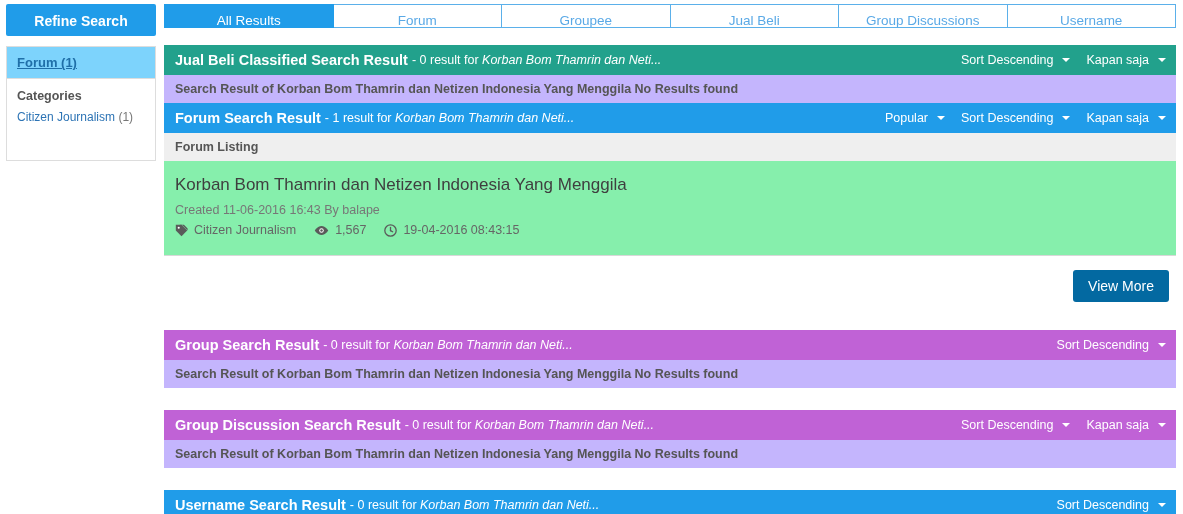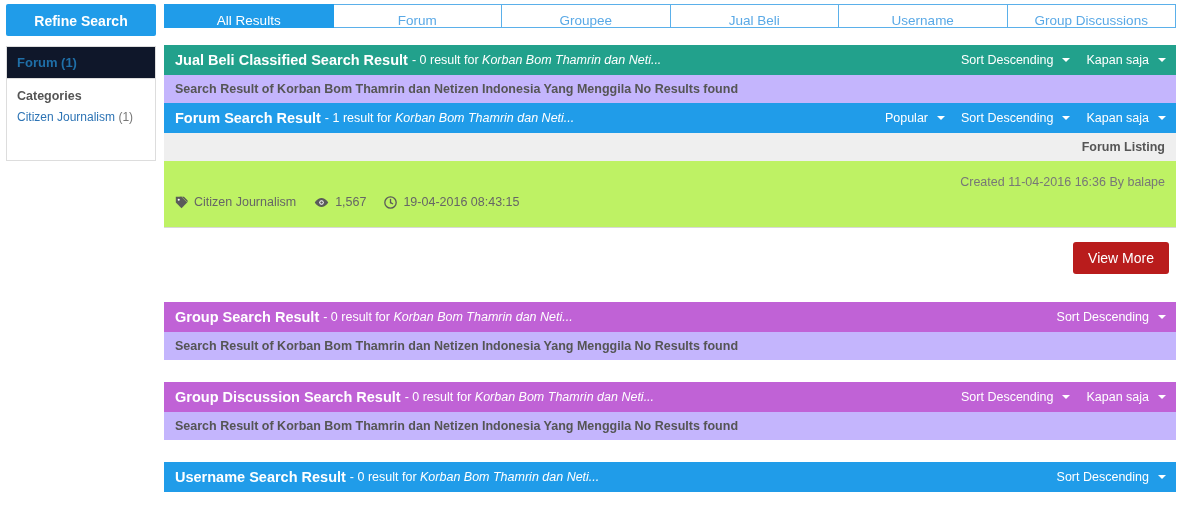--- a/index.html
+++ b/index.html
@@ -38,26 +38,27 @@
     font-family: "Liberation Sans", sans-serif;
   }
   .refine-panel {
     margin-top: 10px;
     width: 150px;
     border: 1px solid #dddddd;
     background: #ffffff;
     padding-bottom: 30px;
   }
   .refine-panel-head {
-    background: #0f172a;
+    background: #7dd3fc;
     border-bottom: 1px solid #dddddd;
     padding: 8px 10px;
     font-size: 13px;
     font-weight: bold;
     color: #1f6fa8;
+    text-decoration: underline;
   }
   .refine-cat-title {
     padding: 10px 10px 4px 10px;
     font-size: 12.5px;
     font-weight: bold;
     color: #555555;
   }
   .refine-cat-item {
     padding: 3px 10px 6px 10px;
     font-size: 12px;
@@ -146,23 +147,22 @@
 
   .noresult {
     background: #c4b5fd;
     padding: 7px 11px;
     font-size: 12.5px;
     font-weight: bold;
     color: #555555;
   }
 
   .listing-card {
-    background: #bef264;
+    background: #86efac;
     border-bottom: 1px solid #d8d8d8;
-    text-align: right;
   }
   .listing-head {
     background: #efefef;
     padding: 7px 11px;
     font-size: 12.5px;
     font-weight: bold;
     color: #555555;
   }
   .listing-body { padding: 14px 11px 18px 11px; }
   .listing-title {
@@ -188,21 +188,21 @@
     margin-right: 18px;
   }
   .meta-item svg { margin-right: 6px; }
 
   .viewmore-row {
     display: flex;
     justify-content: flex-end;
     padding: 14px 7px 0 0;
   }
   .viewmore-btn {
-    background: #b91c1c;
+    background: #0369a1;
     color: #ffffff;
     font-size: 14px;
     border: none;
     border-radius: 3px;
     padding: 8px 15px;
     cursor: pointer;
     font-family: "Liberation Sans", sans-serif;
     margin-left: 24px;
   }
 
@@ -225,22 +225,22 @@
         <span class="count">(1)</span>
       </div>
     </div>
   </div>
 
   <div class="tabs">
     <div class="tab active">All Results</div>
     <div class="tab">Forum</div>
     <div class="tab">Groupee</div>
     <div class="tab">Jual Beli</div>
+    <div class="tab">Group Discussions</div>
     <div class="tab">Username</div>
-    <div class="tab">Group Discussions</div>
   </div>
 
   <div class="main">
 
     <div class="section">
       <div class="result-bar bar-green">
         <span class="title">Jual Beli Classified Search Result</span>
         <span class="sub"><span> - 0 result for </span><em>Korban Bom Thamrin dan Neti...</em></span>
         <span class="spacer"></span>
         <span class="dropdown">
@@ -270,21 +270,22 @@
         </span>
         <span class="dropdown">
           <span>Kapan saja</span>
           <i class="caret"></i>
         </span>
       </div>
 
       <div class="listing-card">
         <div class="listing-head">Forum Listing</div>
         <div class="listing-body">
-          <div class="listing-created">Created 11-04-2016 16:36 By balape</div>
+          <div class="listing-title">Korban Bom Thamrin dan Netizen Indonesia Yang Menggila</div>
+          <div class="listing-created">Created 11-06-2016 16:43 By balape</div>
           <div class="listing-meta">
             <span class="meta-item">
               <svg width="13" height="13" viewBox="0 0 16 16">
                 <path d="M1 1 L8 1 L15 8 L8 15 L1 8 Z" fill="#5a5a5a"></path>
                 <circle cx="4.6" cy="4.6" r="1.3" fill="#ffffff"></circle>
                 <path d="M5 1 L11 1 L15.5 5.5 L15.5 8 L9 1.5 Z" fill="#5a5a5a"></path>
               </svg>
               <span>Citizen Journalism</span>
             </span>
             <span class="meta-item">

